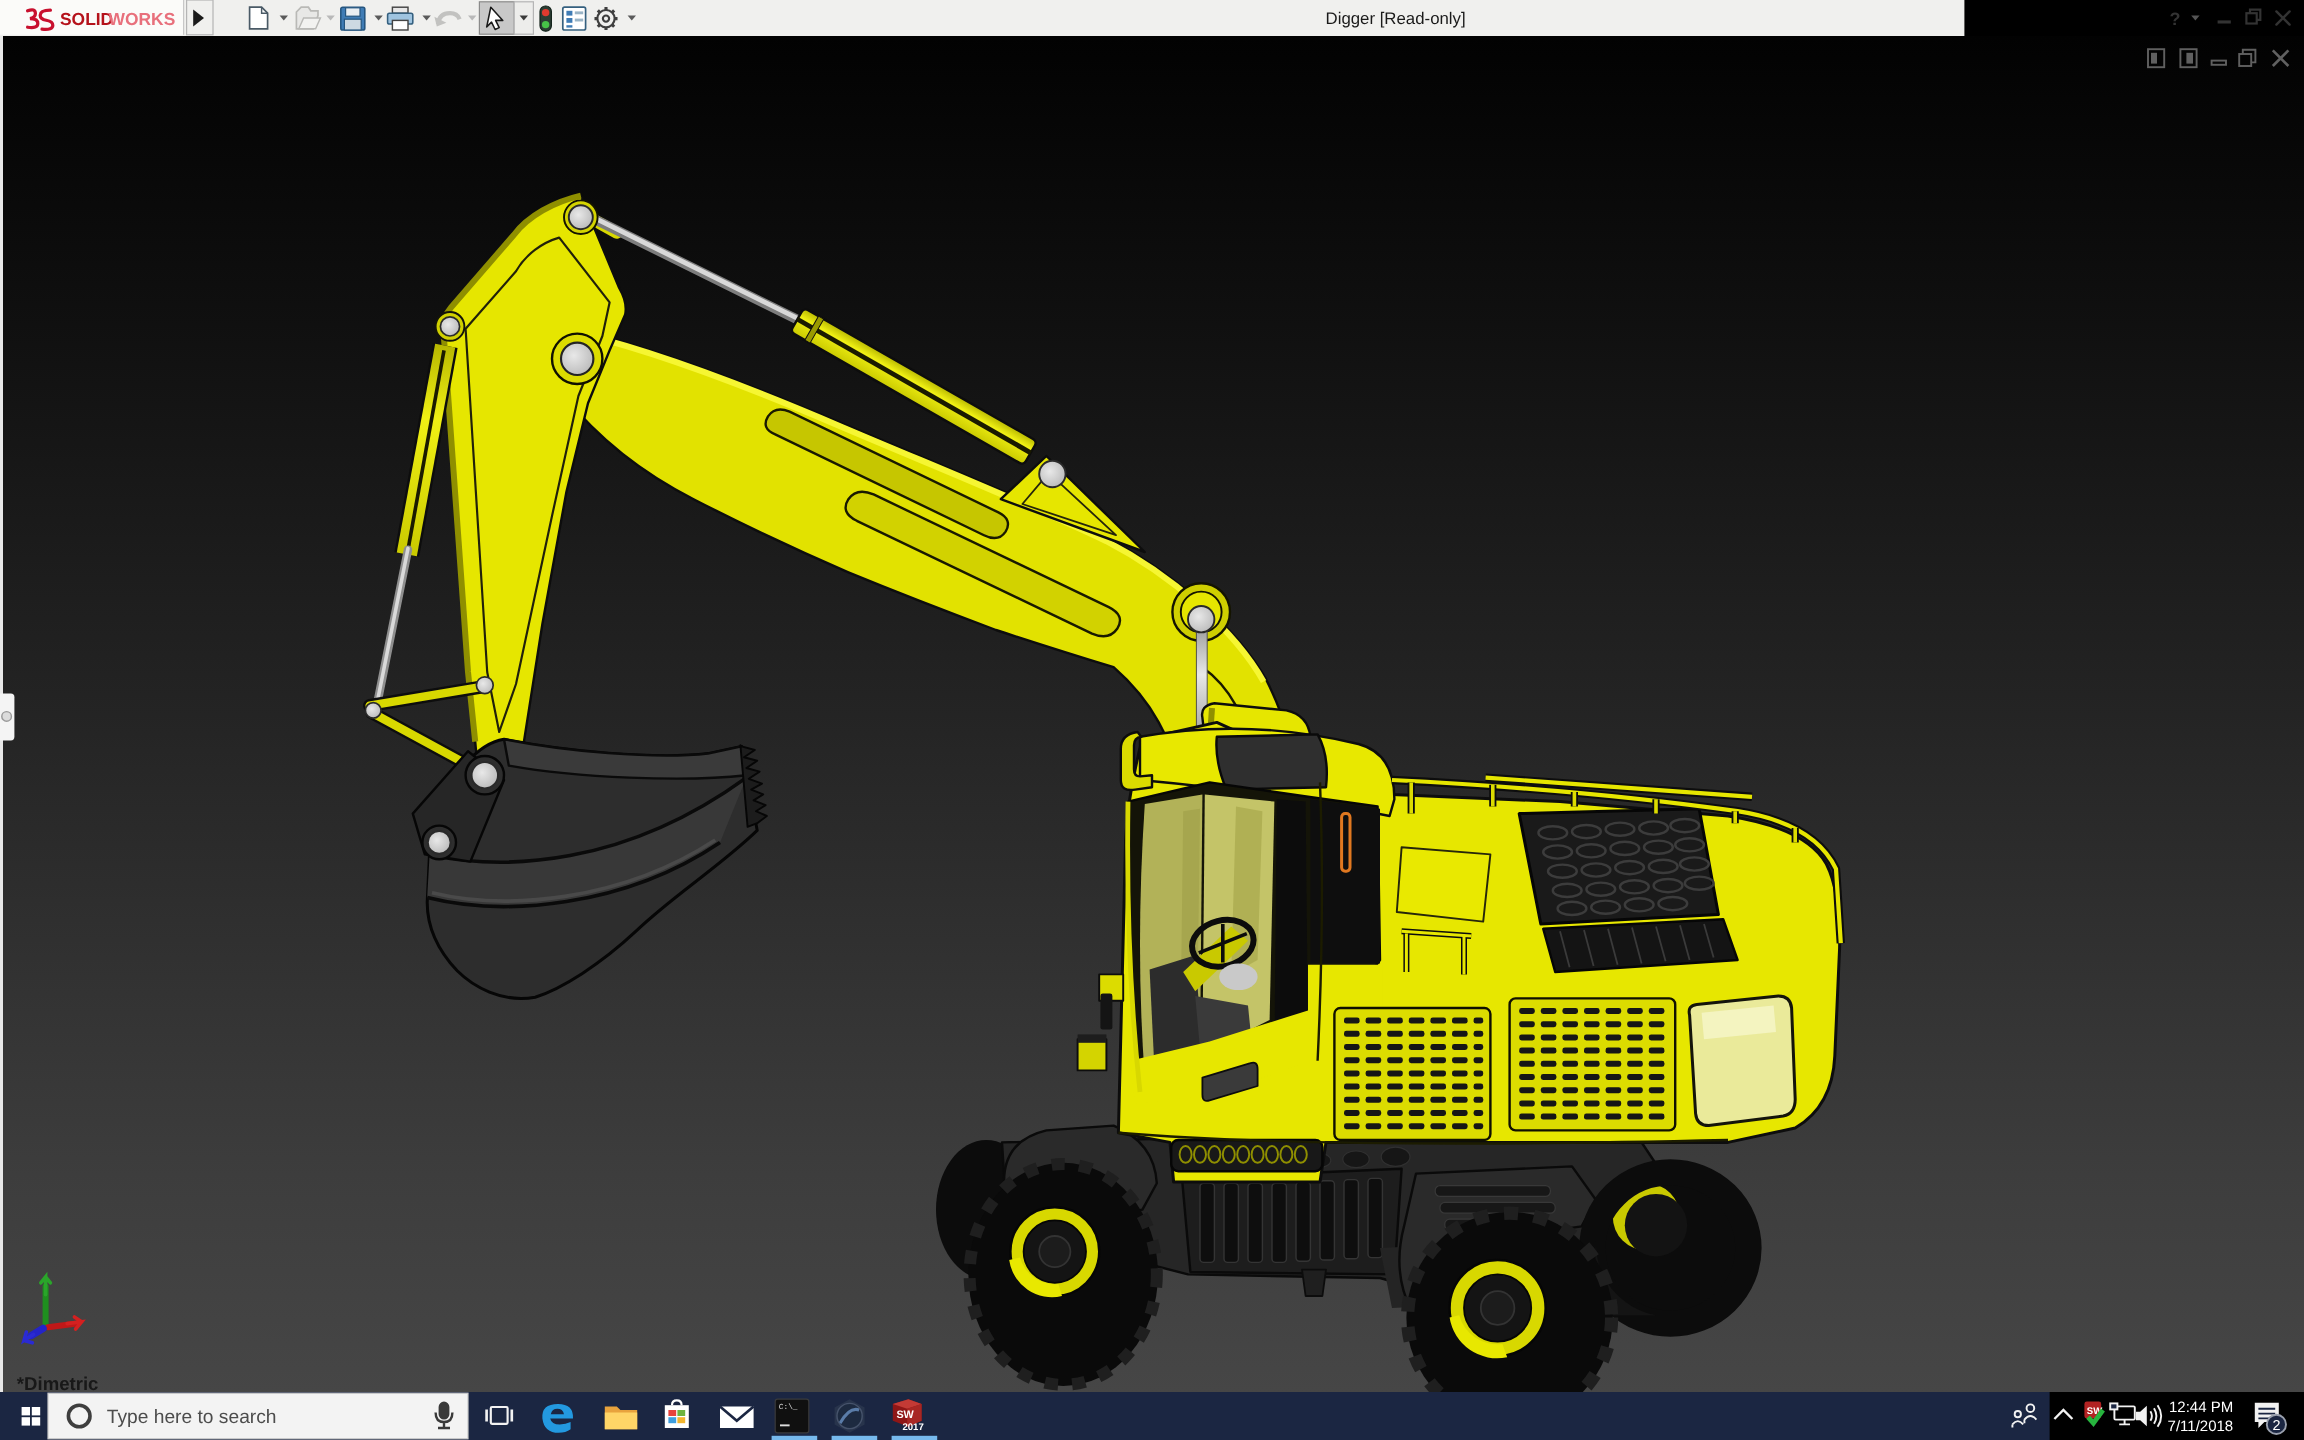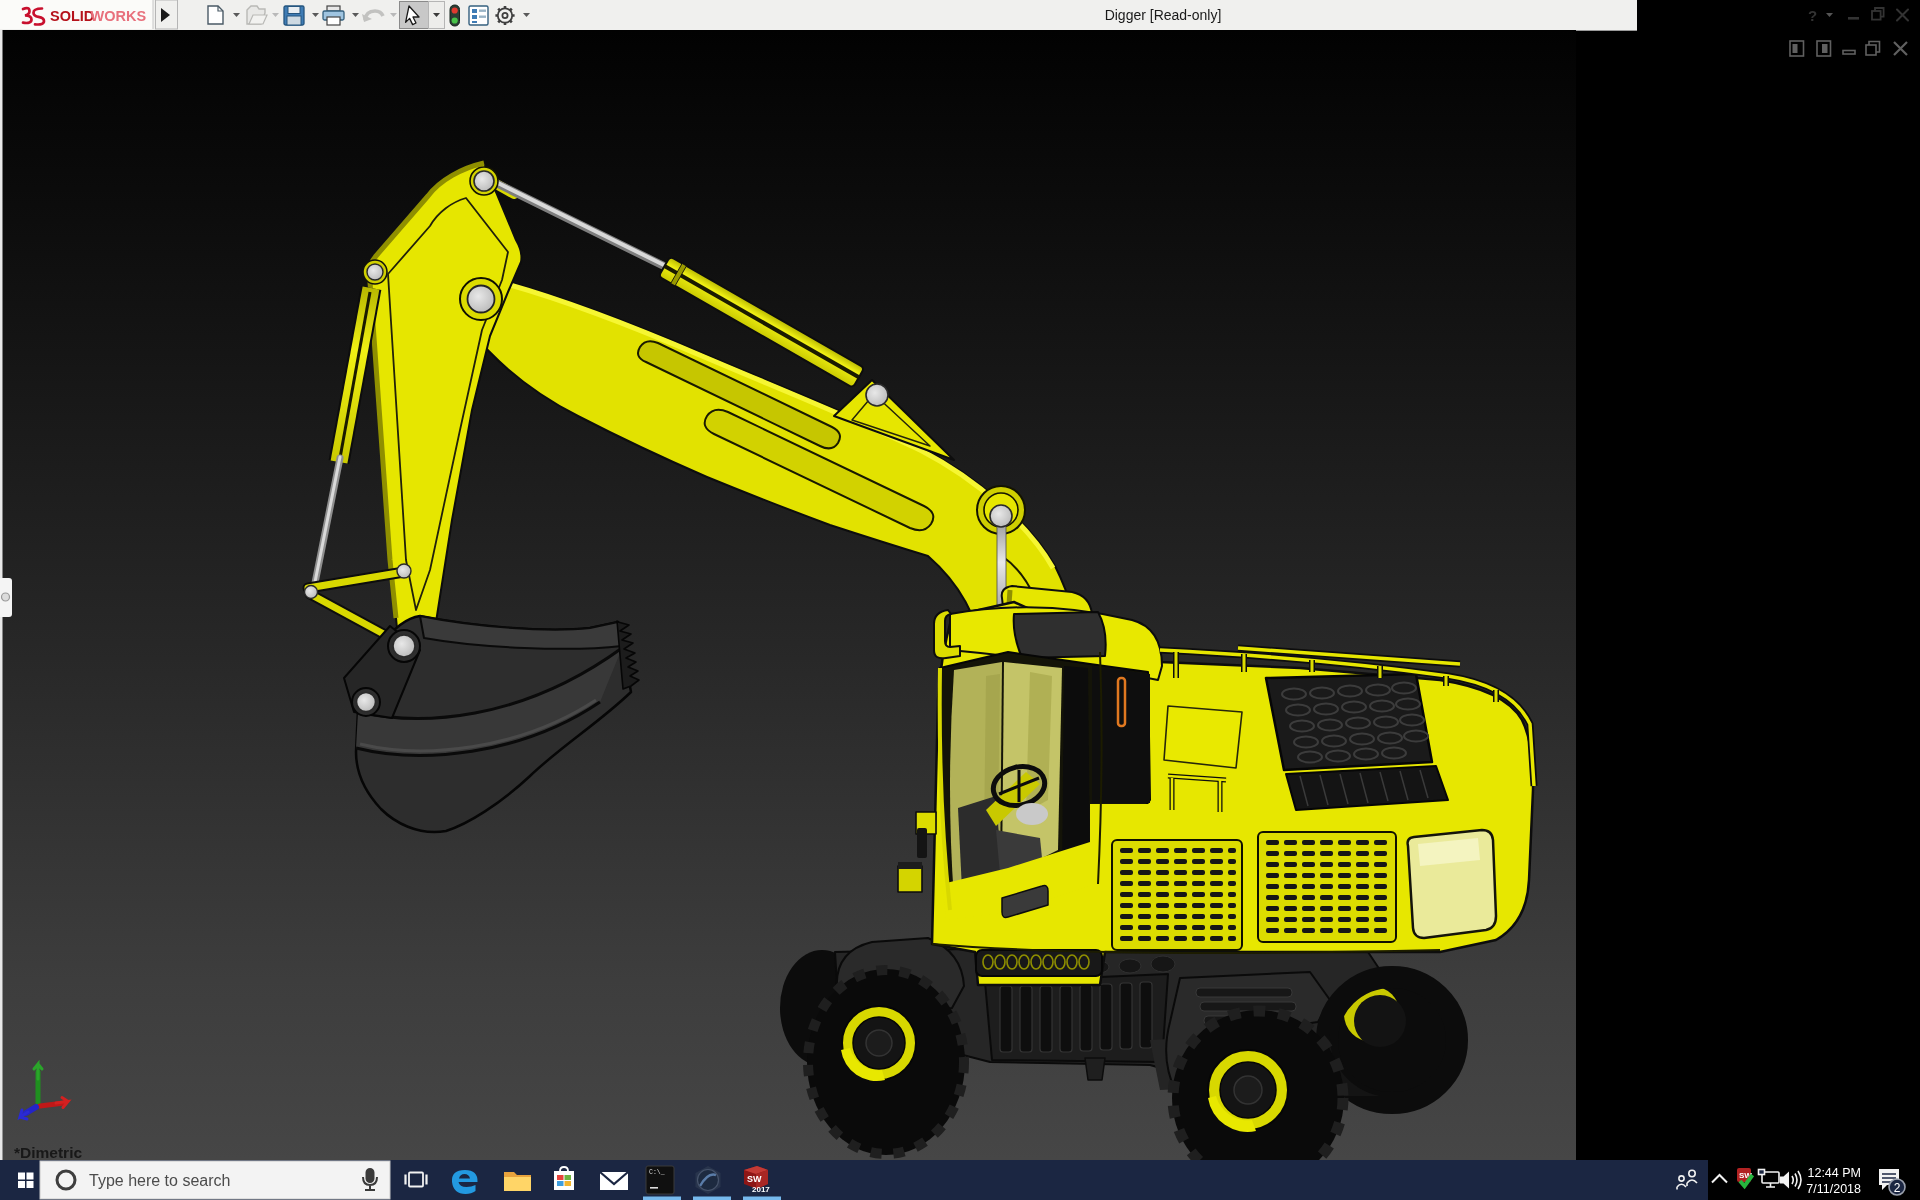--- a/index.html
+++ b/index.html
@@ -1,18 +1,18 @@
 <!DOCTYPE html>
 <html><head>
 <meta charset="utf-8">
 <style>
   html,body{margin:0;padding:0;width:1920px;height:1200px;overflow:hidden;background:#000;
     font-family:"Liberation Sans",sans-serif;}
   #titlebar{position:absolute;left:0;top:0;width:1596px;height:30px;background:#f0f0ee;border-bottom:1px solid #9a9a9a;padding-left:41px;}
-  #viewport{position:absolute;left:0;top:30px;width:1576px;height:1130px;
+  #viewport{position:absolute;left:0;top:30px;width:1920px;height:1130px;
     background:linear-gradient(to bottom,#020202 0%,#0b0b0b 14%,#161616 30%,#242424 50%,#313131 68%,#3d3d3d 84%,#464646 100%);text-align:right;}
   #taskbar{position:absolute;left:0;top:1160px;width:1708px;height:40px;background:#1b2642;}
   .abs{position:absolute;}
 </style>
 </head>
 <body>
 <div id="titlebar">
   <svg class="abs" style="left:0;top:0" width="1920" height="30" viewBox="0 0 1920 30">
 
     <rect x="0" y="0" width="153" height="29" fill="#fbfbf9"></rect>

